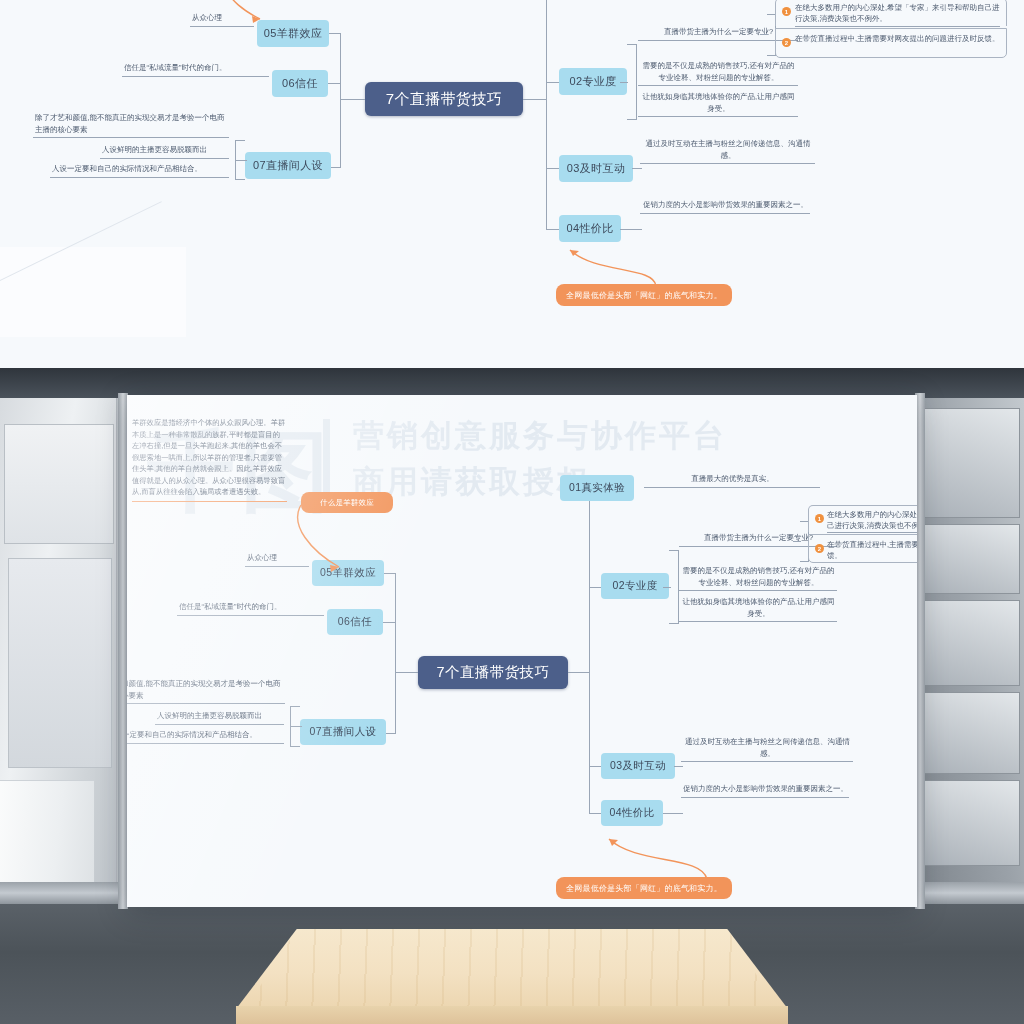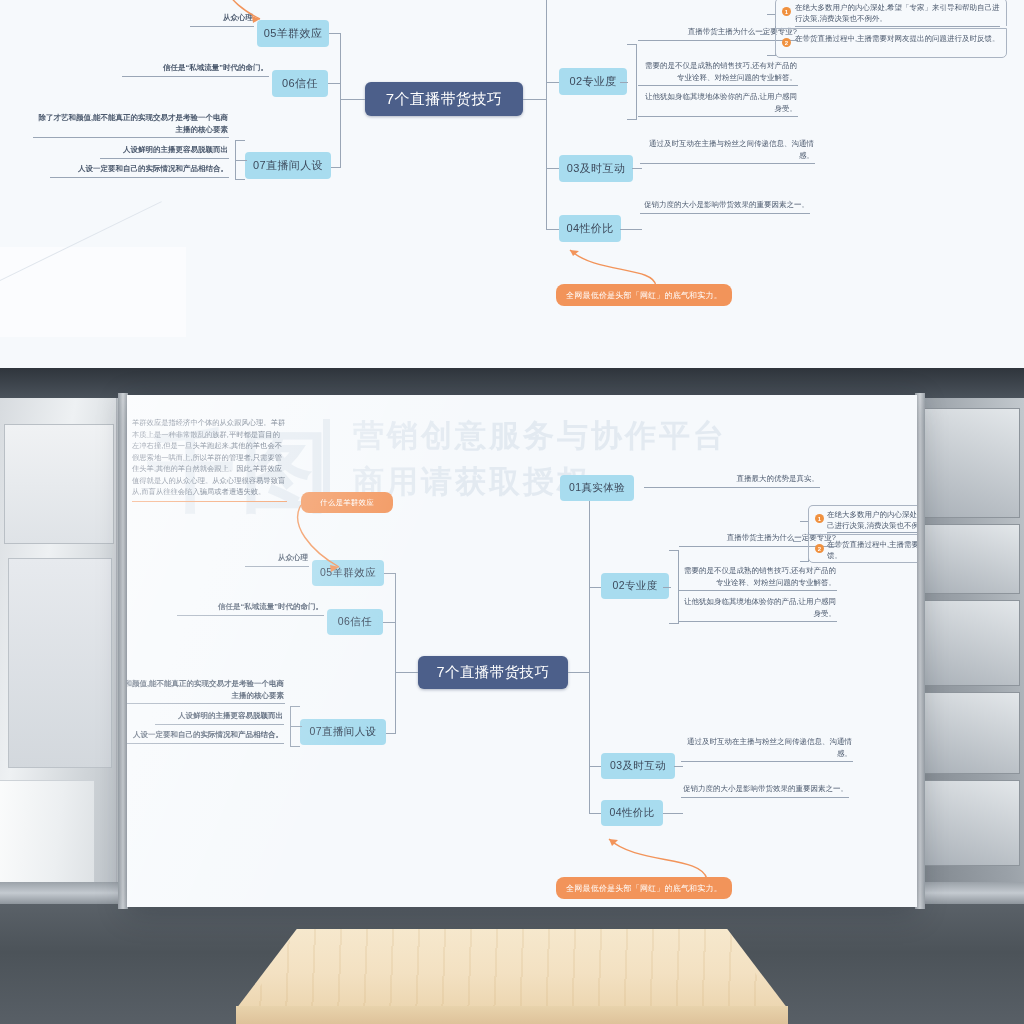--- a/index.html
+++ b/index.html
@@ -160,22 +160,22 @@
     border-radius:8px;
     letter-spacing:.2px;
   }
   .leaf{
     position:absolute;
     color:#4c5a6e;
     border-bottom:1px solid #9aa6b6;
     line-height:1.55;
     padding:0 1px 2px 2px;
   }
-  .leaf.right{ text-align:right; }
-  .leaf.left{ text-align:right;font-weight:bold; }
+  .leaf.right{ text-align:center; }
+  .leaf.left{ text-align:left; }
   .bracket{
     position:absolute;
     border:1px solid #9aa6b6;
   }
   
   .br-right{ border-left:none; }
   .br-left{ border-right:none; }
   .conn{ position:absolute; background:#9aa6b6; }
   .callout{
     position:absolute;

